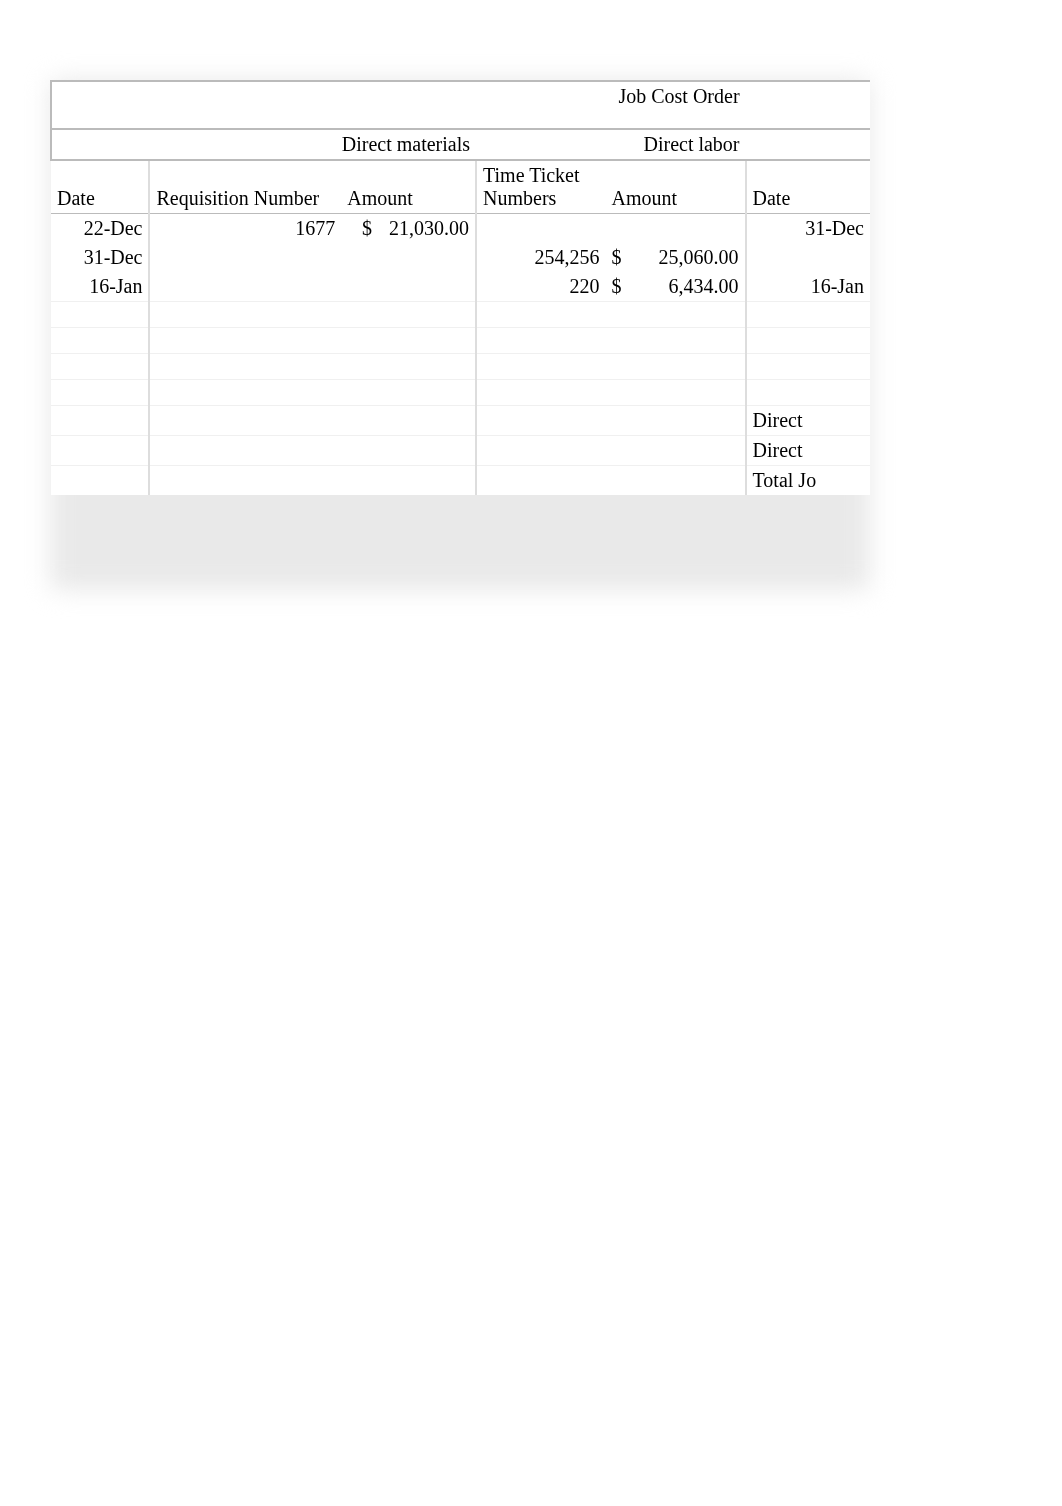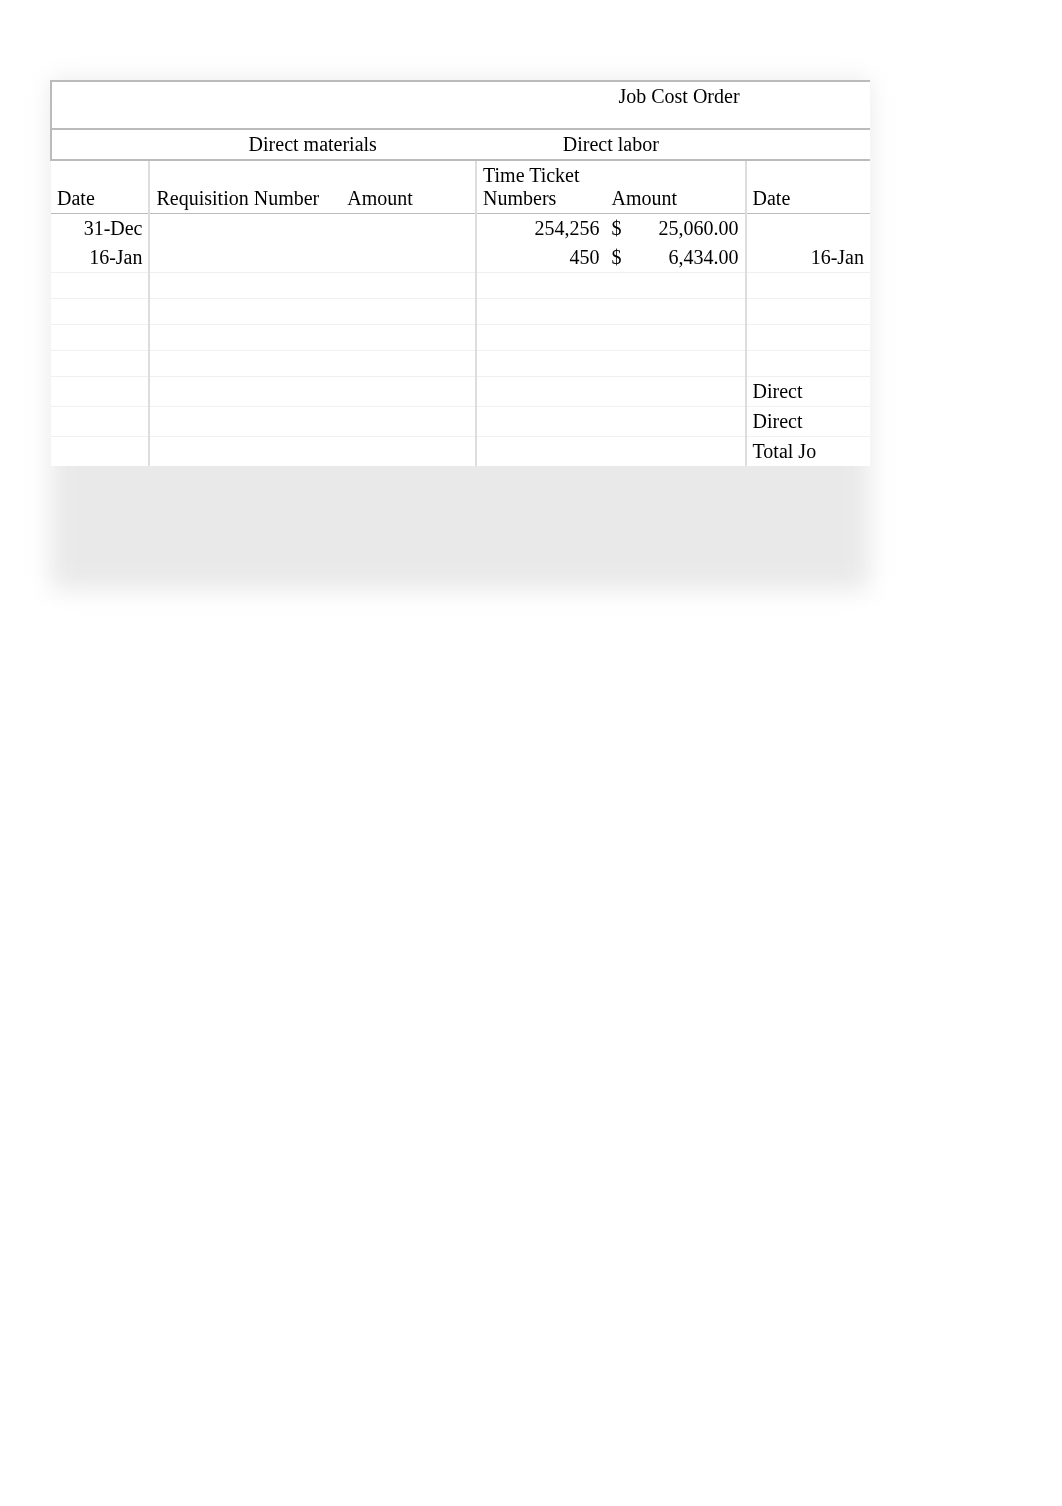--- a/index.html
+++ b/index.html
@@ -44,21 +44,21 @@
       height: 26px;
     }
     .title-row td {
       text-align: right;
       border-top: 2px solid #bbb;
     }
     .header-block td {
       background: #fff;
     }
     .section-row td {
-      text-align: center;
+      text-align: right;
       border-top: 2px solid #bbb;
       border-bottom: 2px solid #bbb;
       padding-top: 4px;
       padding-bottom: 4px;
     }
     .colhead td {
       vertical-align: bottom;
       border-bottom: 1px solid #bbb;
       padding-top: 30px;
     }
@@ -127,20 +127,32 @@
 
       <tr class="colhead">
         <td class="l">Date</td>
         <td class="l colsep-l">Requisition Number</td>
         <td class="l colsep-r">Amount</td>
         <td class="l">Time Ticket Numbers</td>
         <td colspan="2" class="l colsep-r">Amount</td>
         <td class="l">Date</td>
       </tr>
 
+      <tr>
+        <td class="r">22-Dec</td>
+        <td class="r colsep-l">1677</td>
+        <td class="r colsep-r">
+          <span class="currency">$</span>
+          <span class="amt" style="width:90px">21,030.00</span>
+        </td>
+        <td class="r"></td>
+        <td class="l"></td>
+        <td class="r colsep-r"></td>
+        <td class="r">31-Dec</td>
+      </tr>
 
       <tr>
         <td class="r">31-Dec</td>
         <td class="r colsep-l"></td>
         <td class="r colsep-r">
           <span class="currency"></span>
           <span class="amt" style="width:90px"></span>
         </td>
         <td class="r">254,256</td>
         <td class="l">$</td>
@@ -148,21 +160,21 @@
         <td class="r"></td>
       </tr>
 
       <tr>
         <td class="r">16-Jan</td>
         <td class="r colsep-l"></td>
         <td class="r colsep-r">
           <span class="currency"></span>
           <span class="amt" style="width:90px"></span>
         </td>
-        <td class="r">450</td>
+        <td class="r">220</td>
         <td class="l">$</td>
         <td class="r colsep-r">6,434.00</td>
         <td class="r">16-Jan</td>
       </tr>
 
       <tr class="stripe">
             <td></td>
             <td class="colsep-l"></td>
             <td class="colsep-r"></td>
             <td></td>

